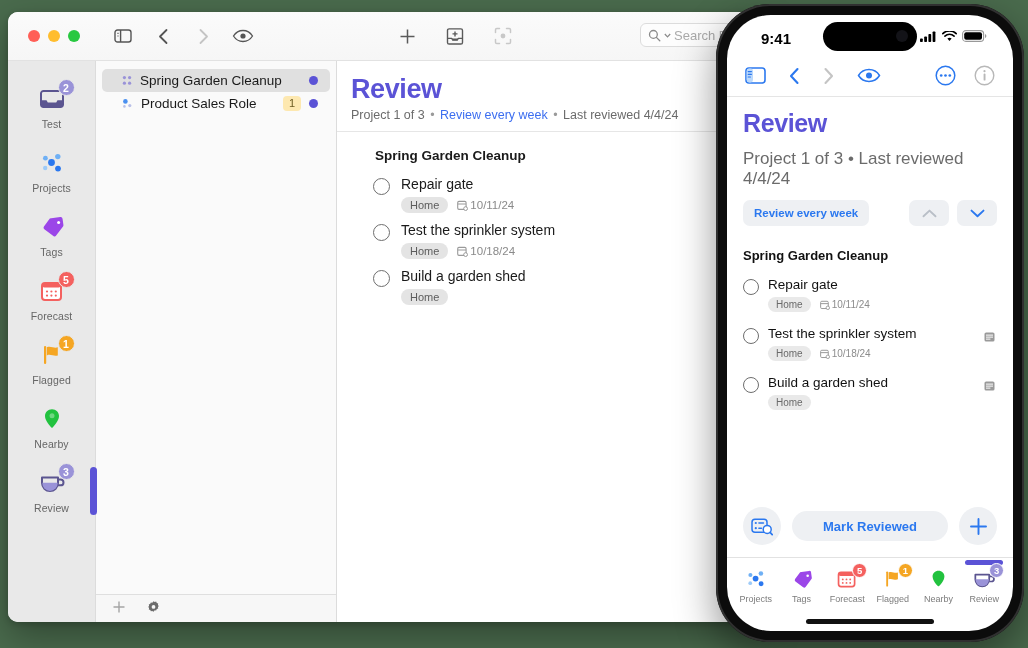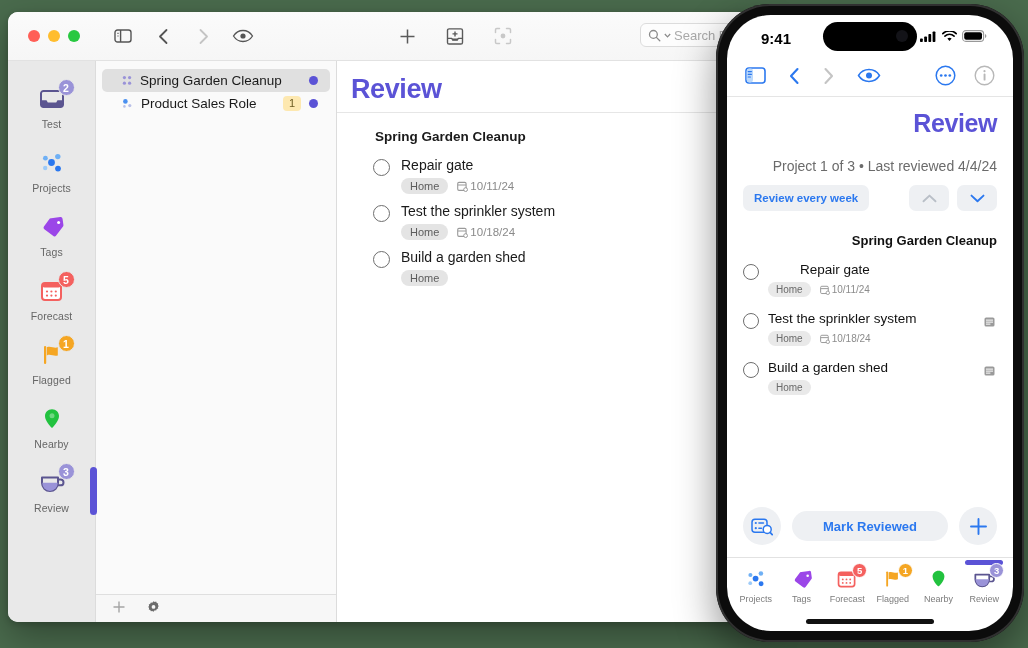--- a/index.html
+++ b/index.html
@@ -102,21 +102,21 @@
   .tname{font-size:14px;color:#1a1a1a;line-height:17px;}
   .tmeta{display:flex;align-items:center;gap:9px;margin-top:4px;}
   .tagpill{background:#e4e4e4;color:#5d5d5d;font-size:11px;border-radius:9px;padding:2px 9px;}
   .datetxt{font-size:11.5px;color:#8a8a8a;display:flex;align-items:center;gap:2px;}
 
   
   .phone{
     position:absolute;left:716px;top:4px;width:308px;height:638px;
     background:#0c0c0c;border-radius:54px;
     box-shadow:0 16px 40px rgba(0,0,0,.42), 0 0 0 2px #303030 inset;
-    padding:11px;box-sizing:border-box;text-align:right;
+    padding:11px;box-sizing:border-box;
   }
   .phone-screen{
     width:100%;height:100%;background:#fff;border-radius:44px;overflow:hidden;
     position:relative;display:flex;flex-direction:column;
   }
   .statusbar{height:44px;display:flex;align-items:center;position:relative;flex:0 0 44px;}
   .st-time{position:absolute;left:34px;top:15px;font-size:15px;font-weight:700;color:#000;}
   .island{
     position:absolute;left:50%;transform:translateX(-50%);top:7px;
     width:94px;height:29px;background:#000;border-radius:16px;
@@ -126,21 +126,21 @@
 
   .navbar{
     height:38px;display:flex;align-items:center;border-bottom:1px solid #e5e5e5;
     padding:0 18px;box-sizing:border-box;flex:0 0 38px;
   }
   .nb-left{display:flex;align-items:center;gap:23px;}
   .nb-right{display:flex;align-items:center;gap:18px;margin-left:auto;}
 
   .pcontent{flex:1;overflow:hidden;padding:0 16px;}
   .ptitle-big{font-size:25px;font-weight:700;color:#5b53d6;letter-spacing:-.4px;margin-top:12px;}
-  .psub{font-size:14px;color:#6b6b6b;margin-top:20px;}
+  .psub{font-size:17px;color:#6b6b6b;margin-top:11px;}
   .prow-actions{display:flex;align-items:center;margin-top:11px;gap:8px;}
   .repeat-pill{
     background:#eef0f3;color:#2b78ef;font-size:11.5px;font-weight:600;
     border-radius:7px;padding:7px 11px;
   }
   .chev-btn{
     width:40px;height:26px;background:#eef0f3;border-radius:7px;
     display:flex;align-items:center;justify-content:center;
   }
   .pgroup{font-size:13px;font-weight:700;color:#111;margin-top:22px;}
@@ -388,20 +388,27 @@
               <path d="M8 1.2 9.3 2l1.5-.3.7 1.4 1.5.6-.3 1.5.9 1.2-.9 1.2.3 1.5-1.5.6-.7 1.4-1.5-.3L8 12.6l-1.3-.8-1.5.3-.7-1.4-1.5-.6.3-1.5L2.4 7.4l.9-1.2-.3-1.5 1.5-.6.7-1.4 1.5.3Z" fill="#6d6d6d"></path>
               <circle cx="8" cy="7.4" r="2" fill="#f7f7f7"></circle>
             </svg>
         </div>
       </div>
     </div>
 
     <div class="detail">
       <div class="detail-head">
         <div class="dtitle">Review</div>
+        <div class="dsub">
+          <span>Project 1 of 3</span>
+          <span class="sep">•</span>
+          <span class="lnk">Review every week</span>
+          <span class="sep">•</span>
+          <span>Last reviewed 4/4/24</span>
+        </div>
       </div>
 
       <div class="grouptitle">Spring Garden Cleanup</div>
 
       <div class="task">
         <div class="circle"></div>
         <div>
           <div class="tname">Repair gate</div>
           <div class="tmeta">
             <span class="tagpill">Home</span>

